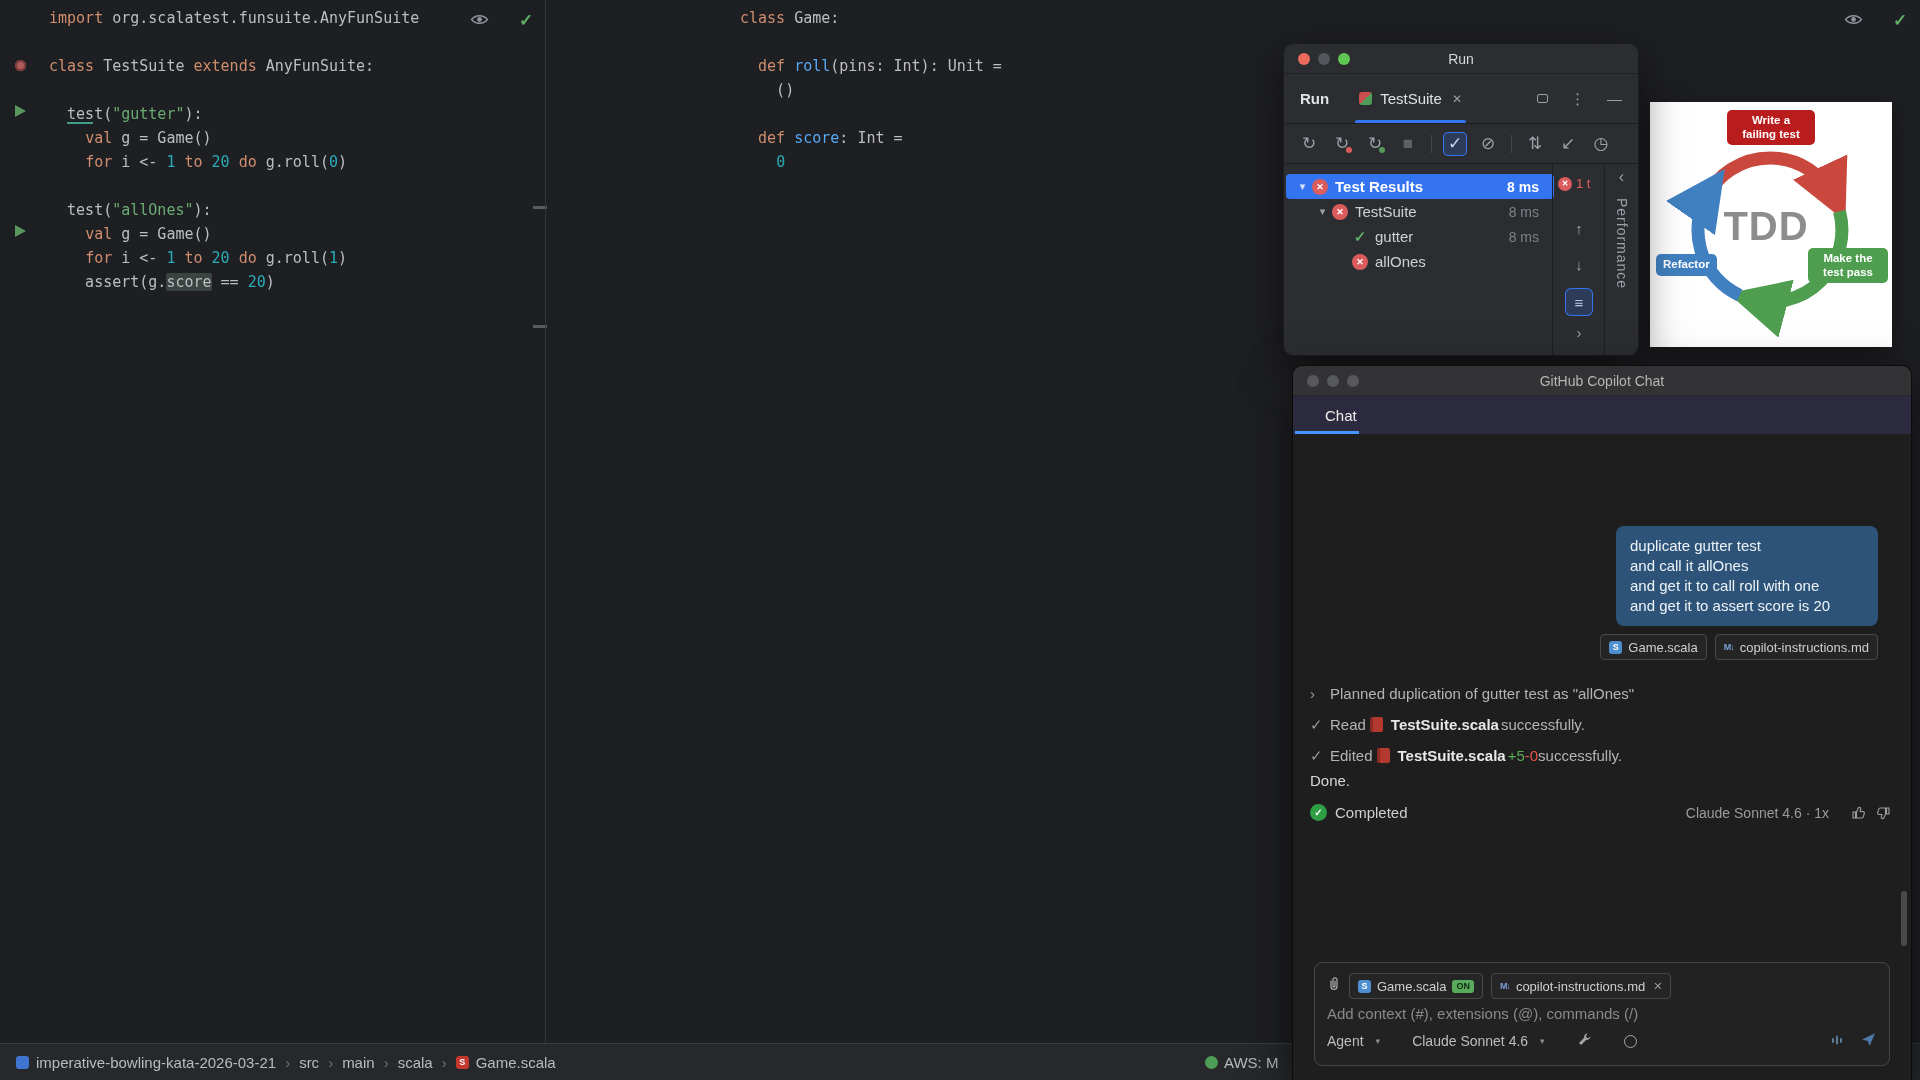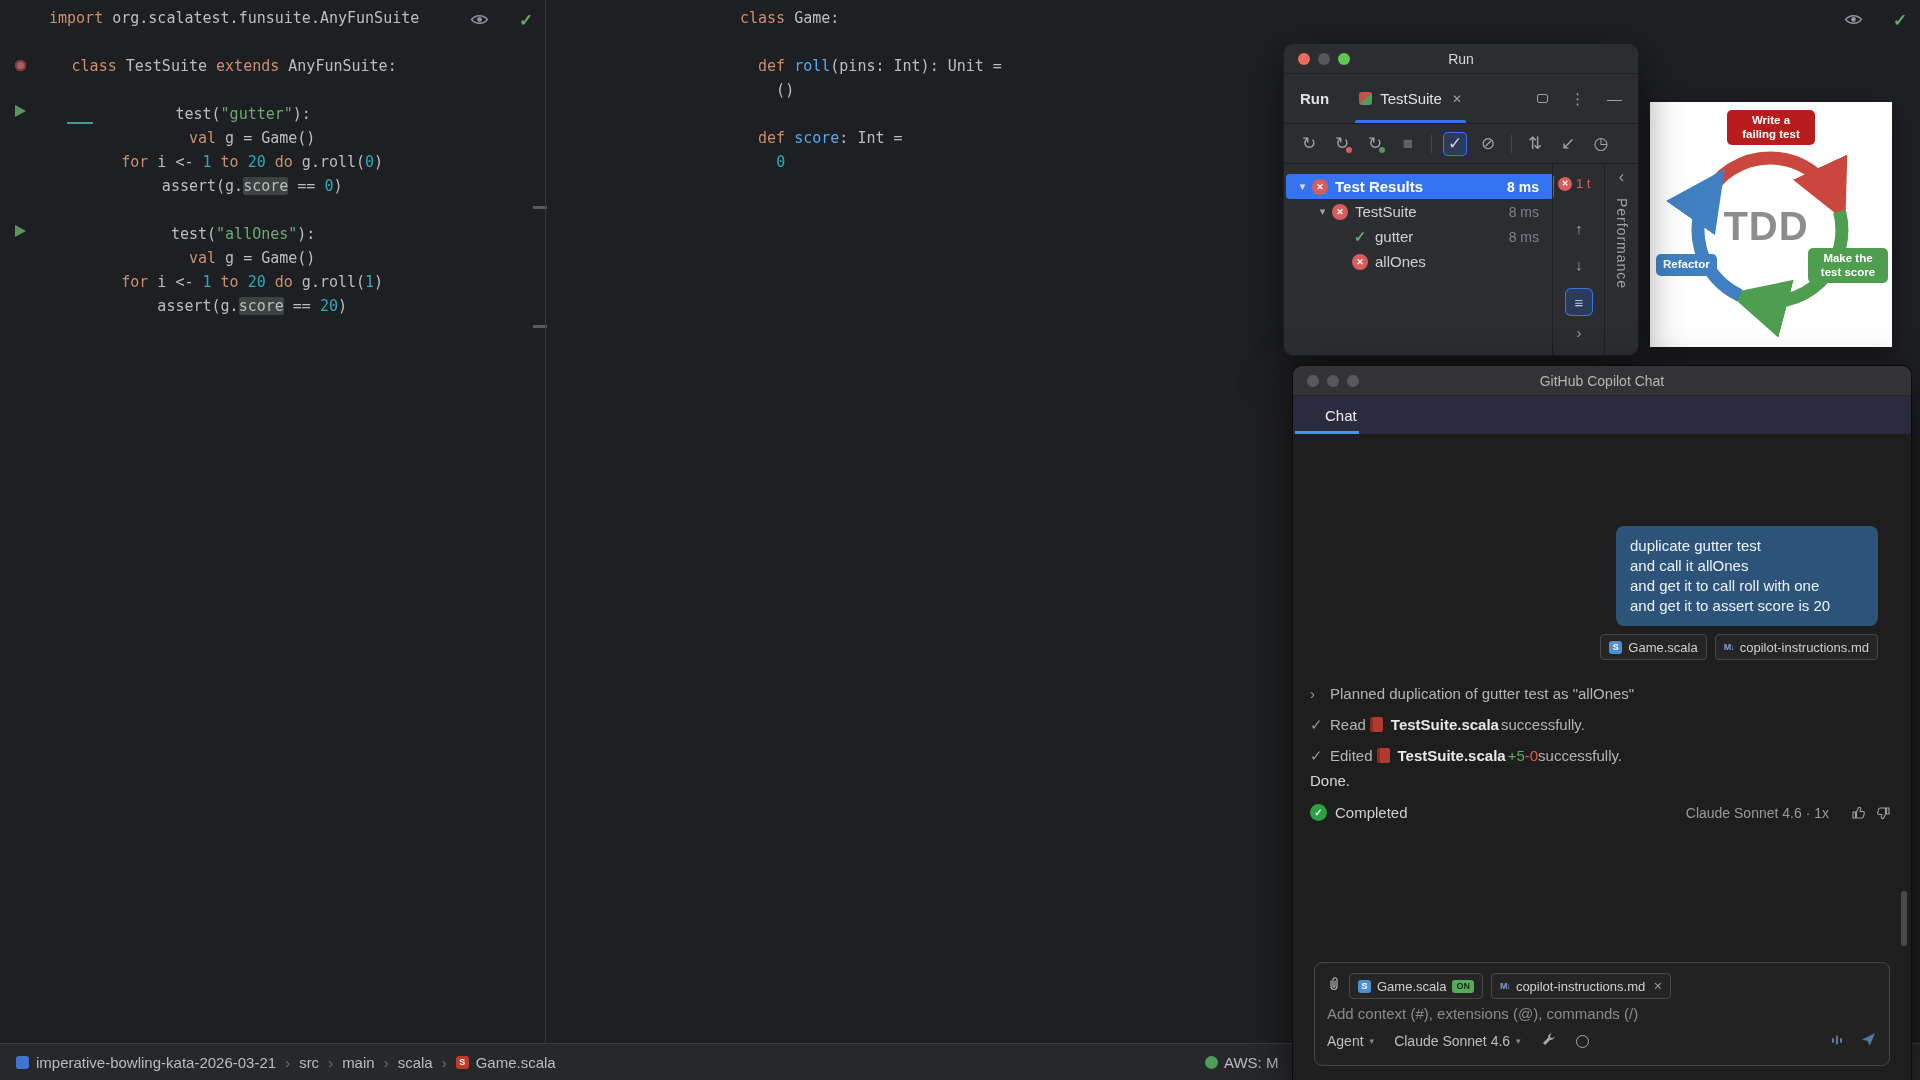--- a/index.html
+++ b/index.html
@@ -11,21 +11,21 @@
   .code { position:absolute; top:6px; }
   .code-line { height:24px; line-height:24px; white-space:pre;
                font-family:"DejaVu Sans Mono", monospace; font-size:15px; }
   .tk-kw  { color:#cf8e6d; }
   .tk-pl  { color:#bcbec4; }
   .tk-str { color:#6aab73; }
   .tk-num { color:#2aacb8; }
   .tk-fn  { color:#56a8f5; }
   .tk-hl  { color:#bcbec4; background:#3b4440; border-radius:2px; }
 
-  #left-pane  { position:absolute; left:0; top:0; width:545px; height:1043px;text-align:center; }
+  #left-pane  { position:absolute; left:0; top:0; width:545px; height:1043px; }
   #left-code  { left:49px; }
   #mid-code   { left:740px; }
   .v-divider  { position:absolute; left:545px; top:0; width:1px; height:1043px; background:#35373b; }
 
   .gut { position:absolute; }
   .gut-play { width:0; height:0; border-left:11px solid #57965c;
               border-top:6.5px solid transparent; border-bottom:6.5px solid transparent; left:15px; }
   .gut-class { width:11px; height:11px; border-radius:50%; background:#b05c5c; left:15px;
                box-shadow:inset 0 0 0 2px #7c3c3c; }
   .caret-mark { position:absolute; left:67px; top:122px; width:26px; height:2px; background:#3f9d8c; }
@@ -171,42 +171,41 @@
                 font-size:10px; font-weight:bold; display:flex; align-items:center;
                 justify-content:center; }
   .model-info { margin-left:auto; color:#9a9a9a; font-size:14px; margin-right:14px; }
   .thumb { color:#a0a0a0; display:flex; align-items:center; }
   #chat-scrollbar { position:absolute; right:4px; top:457px; width:6px; height:55px;
                     background:#4a4a4a; border-radius:3px; }
   #composer { position:absolute; left:21px; right:21px; top:528px; height:104px;
               background:#222223; border:1px solid #464646; border-radius:8px; padding:9px 12px; }
   #composer-chips { display:flex; align-items:center; gap:8px; height:28px; }
   #composer-input { margin-top:5px; font-size:15px; color:#8a8a8a; }
-  #composer-footer { margin-top:9px; display:flex; align-items:center; gap:6px;
+  #composer-footer { margin-top:9px; display:flex; align-items:center; gap:12px;
                      font-size:14px; color:#bdbdbd; }
   .caret { color:#8a8a8a; font-size:9px; }
   .gap14 { width:8px; }
   .ring-ic { width:13px; height:13px; border:1.5px solid #a8a8a8; border-radius:50%; }
   .footer-right { margin-left:auto; display:flex; align-items:center; gap:16px; }
 </style>
 </head>
 <body>
 
 <div id="root">
 
   <div id="left-pane">
     <div class="code" id="left-code">
         <div class="code-line"><span class="tk-kw">import </span><span class="tk-pl">org.scalatest.funsuite.AnyFunSuite</span></div>
         <div class="code-line">&nbsp;</div>
         <div class="code-line"><span class="tk-kw">class </span><span class="tk-pl">TestSuite </span><span class="tk-kw">extends </span><span class="tk-pl">AnyFunSuite:</span></div>
         <div class="code-line">&nbsp;</div>
         <div class="code-line"><span class="tk-pl">  test(</span><span class="tk-str">"gutter"</span><span class="tk-pl">):</span></div>
         <div class="code-line"><span class="tk-pl">    </span><span class="tk-kw">val </span><span class="tk-pl">g = Game()</span></div>
         <div class="code-line"><span class="tk-pl">    </span><span class="tk-kw">for </span><span class="tk-pl">i &lt;- </span><span class="tk-num">1</span><span class="tk-kw"> to </span><span class="tk-num">20</span><span class="tk-kw"> do </span><span class="tk-pl">g.roll(</span><span class="tk-num">0</span><span class="tk-pl">)</span></div>
-        <div class="code-line"><span class="tk-pl">    assert(g.</span><span class="tk-hl">score</span><span class="tk-pl"> == </span><span class="tk-num">0</span><span class="tk-pl">)</span></div>
         <div class="code-line">&nbsp;</div>
         <div class="code-line"><span class="tk-pl">  test(</span><span class="tk-str">"allOnes"</span><span class="tk-pl">):</span></div>
         <div class="code-line"><span class="tk-pl">    </span><span class="tk-kw">val </span><span class="tk-pl">g = Game()</span></div>
         <div class="code-line"><span class="tk-pl">    </span><span class="tk-kw">for </span><span class="tk-pl">i &lt;- </span><span class="tk-num">1</span><span class="tk-kw"> to </span><span class="tk-num">20</span><span class="tk-kw"> do </span><span class="tk-pl">g.roll(</span><span class="tk-num">1</span><span class="tk-pl">)</span></div>
         <div class="code-line"><span class="tk-pl">    assert(g.</span><span class="tk-hl">score</span><span class="tk-pl"> == </span><span class="tk-num">20</span><span class="tk-pl">)</span></div>
       </div>
     <div class="gut gut-class" style="top:60px"></div>
     <div class="gut gut-play" style="top:105px"></div>
     <div class="gut gut-play" style="top:225px"></div>
     <div class="caret-mark"></div>
@@ -365,21 +364,21 @@
         <marker id="mb" viewBox="0 0 10 10" refX="6" refY="5" markerWidth="4.6" markerHeight="4.6" orient="auto">
             <path d="M0 0 L10 5 L0 10 z" fill="#4180c0"></path>
           </marker>
       </defs>
       <path d="M54.7 97.6 A72 72 0 0 1 185.3 97.6" fill="none" stroke="#c9473d" stroke-width="13" marker-end="url(#mr)"></path>
       <path d="M189.5 109.4 A72 72 0 0 1 101.4 197.5" fill="none" stroke="#4f9e4f" stroke-width="13" marker-end="url(#mg)"></path>
       <path d="M89.6 193.3 A72 72 0 0 1 61.0 86.7" fill="none" stroke="#4180c0" stroke-width="13" marker-end="url(#mb)"></path>
     </svg>
     <div class="tdd-center">TDD</div>
     <div class="tdd-pill red">Write a failing test</div>
-    <div class="tdd-pill green">Make the test score</div>
+    <div class="tdd-pill green">Make the test pass</div>
     <div class="tdd-pill blue">Refactor</div>
   </div>
 
   <div id="copilot">
     <div class="titlebar">
       <span class="tl inactive"></span>
       <span class="tl inactive"></span>
       <span class="tl inactive"></span>
       <span class="title">GitHub Copilot Chat</span>
     </div>

